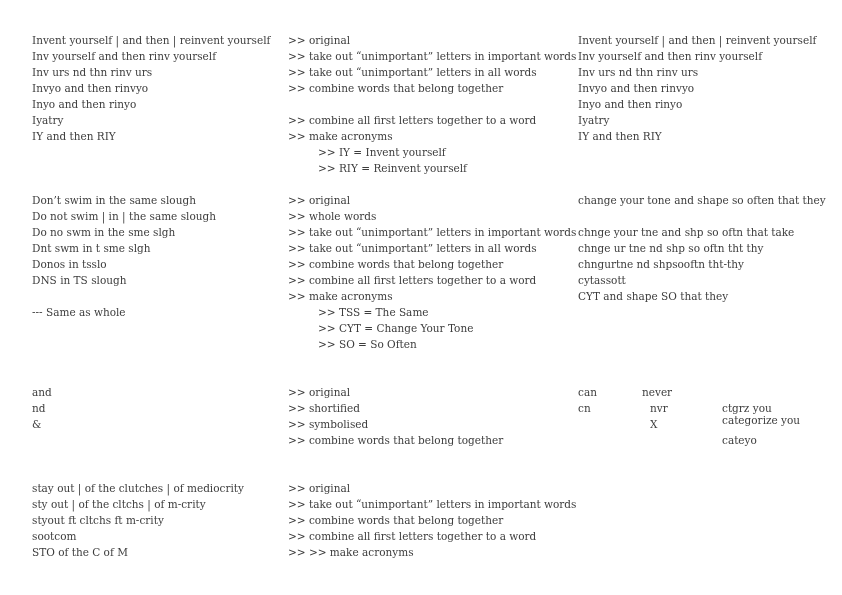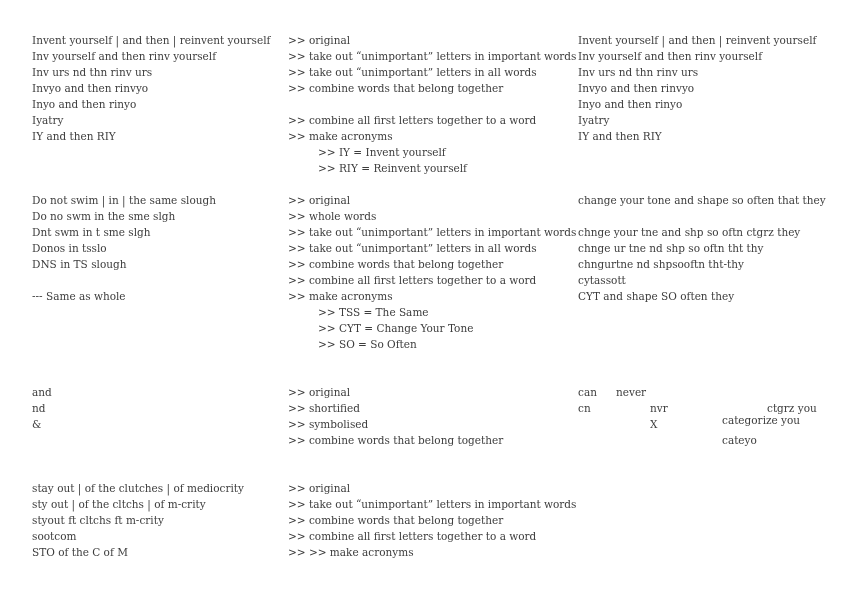--- a/index.html
+++ b/index.html
@@ -63,20 +63,21 @@
     <div class="col" style="left: 578px; top: 32px;">
       <div class="line">Invent yourself | and then | reinvent yourself</div>
       <div class="line">Inv yourself and then rinv yourself</div>
       <div class="line">Inv urs nd thn rinv urs</div>
       <div class="line">Invyo and then rinvyo</div>
       <div class="line">Inyo and then rinyo</div>
       <div class="line">Iyatry</div>
       <div class="line">IY and then RIY</div>
     </div>
     <div class="col" style="left: 32px; top: 192px;">
+      <div class="line">Don’t swim in the same slough</div>
       <div class="line">Do not swim | in | the same slough</div>
       <div class="line">Do no swm in the sme slgh</div>
       <div class="line">Dnt swm in t sme slgh</div>
       <div class="line">Donos in tsslo</div>
       <div class="line">DNS in TS slough</div>
       <div class="line">&nbsp;</div>
       <div class="line">--- Same as whole</div>
     </div>
     <div class="col" style="left: 288px; top: 192px;">
       <div class="line">&gt;&gt; original</div>
@@ -86,43 +87,43 @@
       <div class="line">&gt;&gt; combine words that belong together</div>
       <div class="line">&gt;&gt; combine all first letters together to a word</div>
       <div class="line">&gt;&gt; make acronyms</div>
       <div class="line indent" style="padding-left: 30px;">&gt;&gt; TSS = The Same</div>
       <div class="line indent" style="padding-left: 30px;">&gt;&gt; CYT = Change Your Tone</div>
       <div class="line indent" style="padding-left: 30px;">&gt;&gt; SO = So Often</div>
     </div>
     <div class="col" style="left: 578px; top: 192px;">
       <div class="line">change your tone and shape so often that they</div>
       <div class="line">&nbsp;</div>
-      <div class="line">chnge your tne and shp so oftn ctgrz they</div>
+      <div class="line">chnge your tne and shp so oftn that take</div>
       <div class="line">chnge ur tne nd shp so oftn tht thy</div>
       <div class="line">chngurtne nd shpsooftn tht-thy</div>
       <div class="line">cytassott</div>
-      <div class="line">CYT and shape SO often they</div>
+      <div class="line">CYT and shape SO that they</div>
     </div>
     <div class="col" style="left: 32px; top: 384px;">
       <div class="line">and</div>
       <div class="line">nd</div>
       <div class="line">&amp;</div>
     </div>
     <div class="col" style="left: 288px; top: 384px;">
       <div class="line">&gt;&gt; original</div>
       <div class="line">&gt;&gt; shortified</div>
       <div class="line">&gt;&gt; symbolised</div>
       <div class="line">&gt;&gt; combine words that belong together</div>
     </div>
     <div class="cell" style="left: 578px; top: 384px;">can</div>
-    <div class="cell" style="left: 616px; top: 384px;">never</div>
+    <div class="cell" style="left: 642px; top: 384px;">never</div>
     <div class="cell" style="left: 722px; top: 384px; margin-top: 28px;">categorize you</div>
     <div class="cell" style="left: 578px; top: 400px;">cn</div>
     <div class="cell" style="left: 650px; top: 400px;">nvr</div>
-    <div class="cell" style="left: 722px; top: 400px; margin-left: 45px;">ctgrz you</div>
+    <div class="cell" style="left: 722px; top: 400px;">ctgrz you</div>
     <div class="cell" style="left: 650px; top: 416px;">X</div>
     <div class="cell" style="left: 722px; top: 432px;">cateyo</div>
     <div class="col" style="left: 32px; top: 480px;">
       <div class="line">stay out | of the clutches | of mediocrity</div>
       <div class="line">sty out | of the cltchs | of m-crity</div>
       <div class="line">styout ft cltchs ft m-crity</div>
       <div class="line">sootcom</div>
       <div class="line">STO of the C of M</div>
     </div>
     <div class="col" style="left: 288px; top: 480px;">

